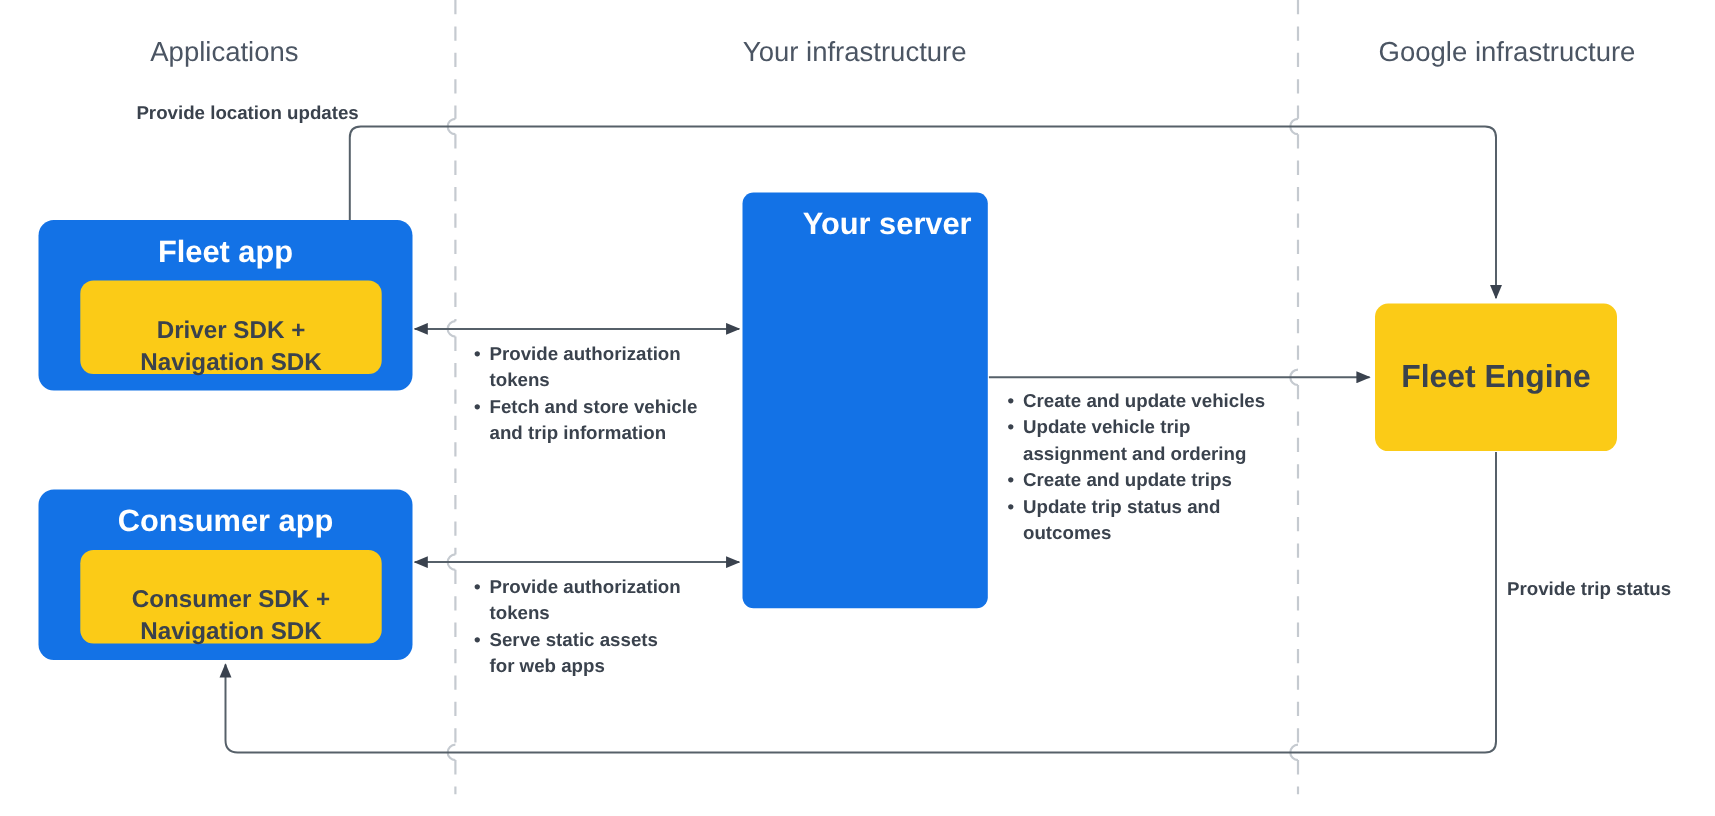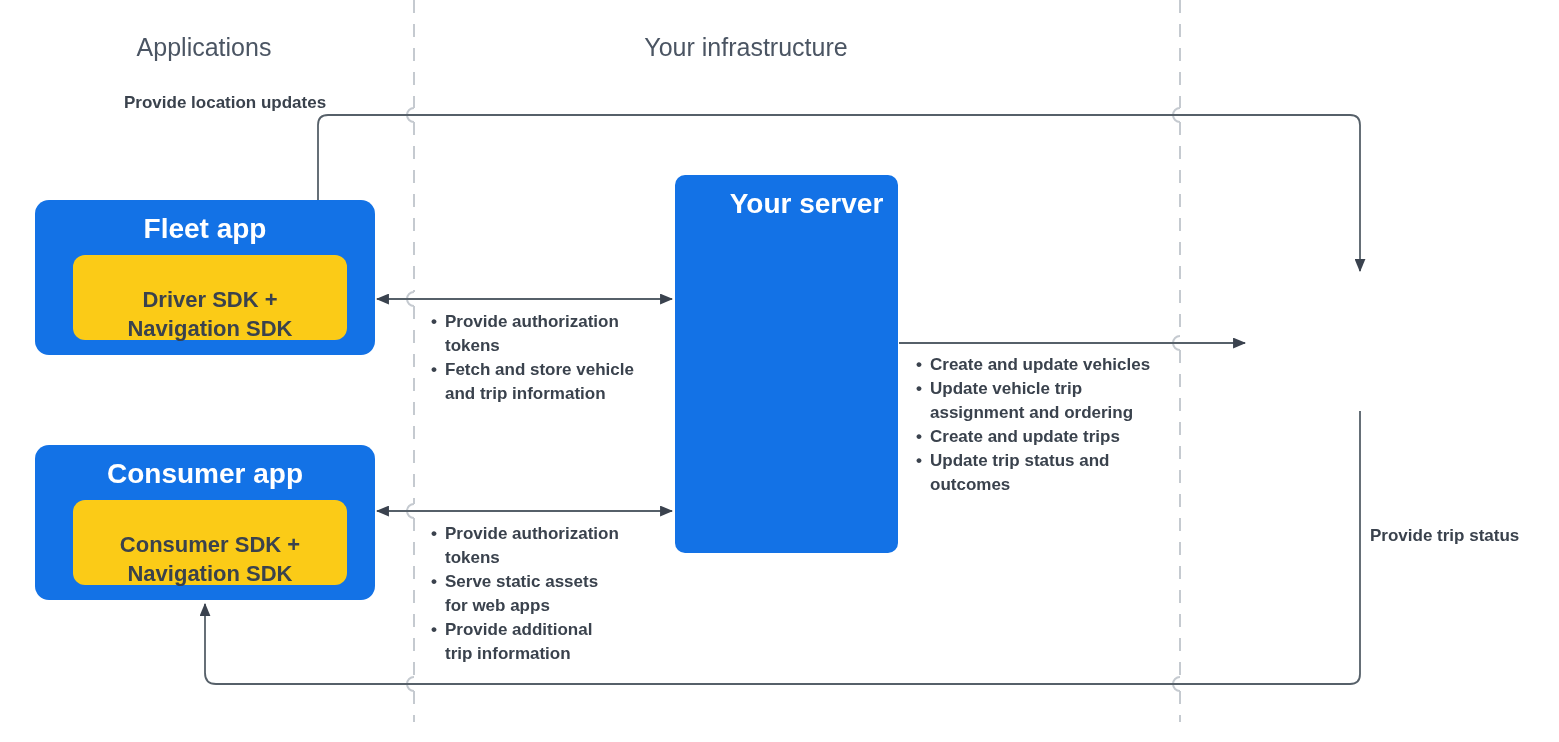--- a/index.html
+++ b/index.html
@@ -58,21 +58,22 @@
   .flow{stroke:var(--line);stroke-width:1.8;fill:none;stroke-linejoin:round;}
   .divider{stroke:var(--dashed);stroke-width:2;fill:none;}
   .divider-dash{stroke-dasharray:13 11;}
 </style>
 </head>
 <body>
 
 <div class="stage">
 
   <div class="col-header" style="left:204px">Applications</div>
-  <div class="col-header" style="left:746px">Your infrastructure</div>
+  <div class="col-header" style="left:777px">Your infrastructure</div>
+  <div class="col-header" style="left:1370px">Google infrastructure</div>
 
   <svg class="overlay" width="1559" height="742" viewBox="0 0 1559 742">
     <defs>
       <marker id="arrow" viewBox="0 0 12 10" refX="11" refY="5" markerWidth="13" markerHeight="11" markerUnits="userSpaceOnUse" orient="auto-start-reverse">
         <path d="M0,0 L12,5 L0,10 Z" fill="var(--arrowhead)"></path>
       </marker>
     </defs>
 
     <g>
       <path class="divider divider-dash" d="M414,0 V108"></path>
@@ -119,34 +120,34 @@
     <div class="sdk-box">
       <div class="sdk-text">Consumer SDK +
 Navigation SDK</div>
     </div>
   </div>
 
   <div class="server-box">
     <div class="app-title">Your server</div>
   </div>
 
+  <div class="fleet-box">Fleet Engine</div>
 
   <div class="edge-label" style="left:124px;top:93px">Provide location updates</div>
   <div class="edge-label" style="left:1370px;top:526px">Provide trip status</div>
 
   <ul class="bullets" style="left:428px;top:307px;width:214px">
 
   <li>Provide authorization tokens</li>
       <li>Fetch and store vehicle and trip information</li>
     </ul>
   <ul class="bullets" style="left:428px;top:519px;width:191px">
 
   <li>Provide authorization tokens</li>
       <li>Serve static assets for web apps</li>
-      <li>Provide additional trip information</li>
     </ul>
   <ul class="bullets" style="left:913px;top:350px;width:249px">
 
   <li>Create and update vehicles</li>
       <li>Update vehicle trip assignment and ordering</li>
       <li>Create and update trips</li>
       <li>Update trip status and outcomes</li>
     </ul>
 
 </div>

